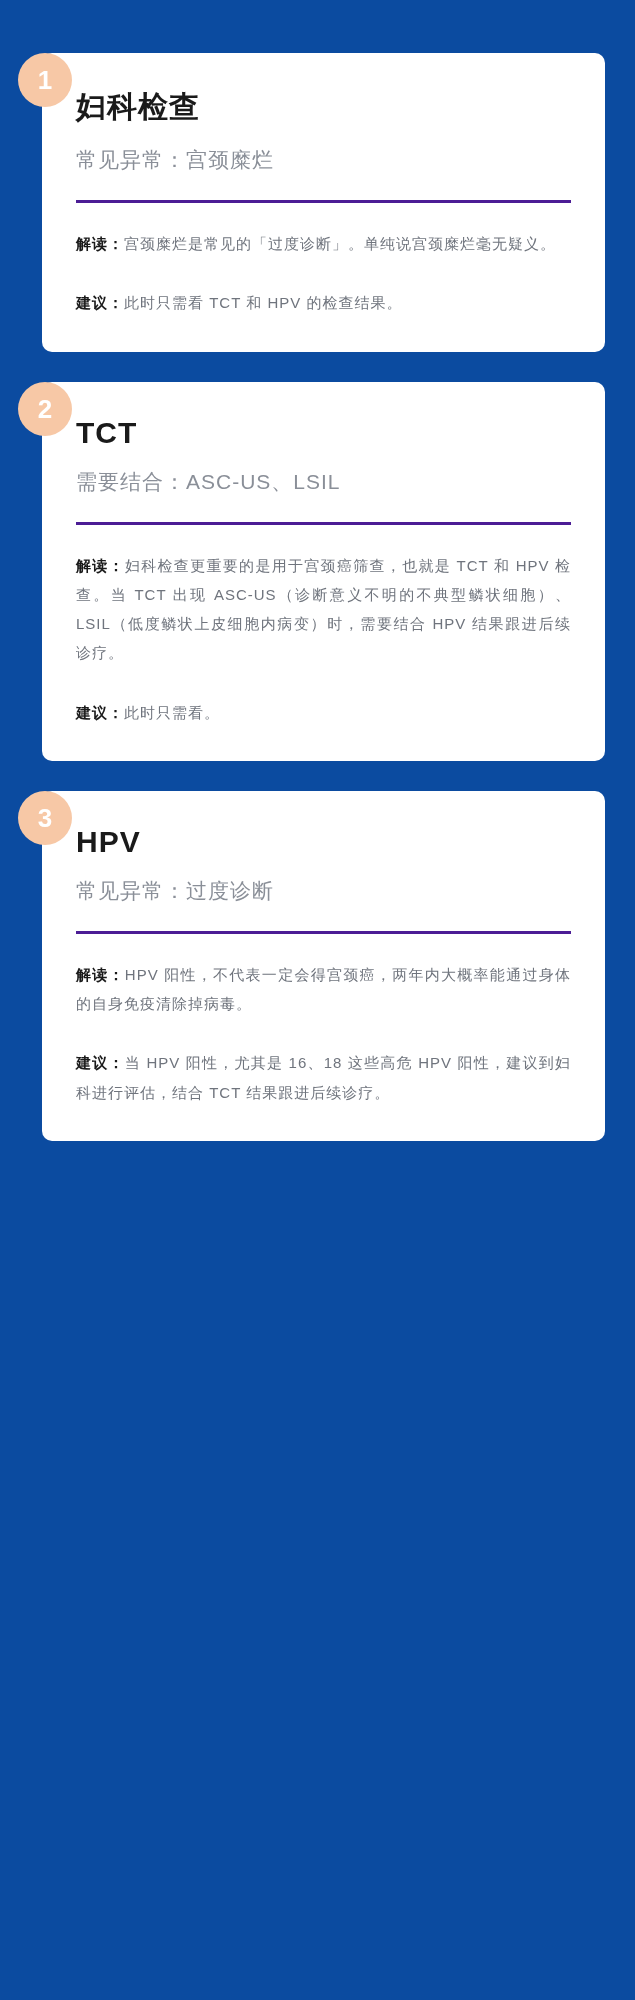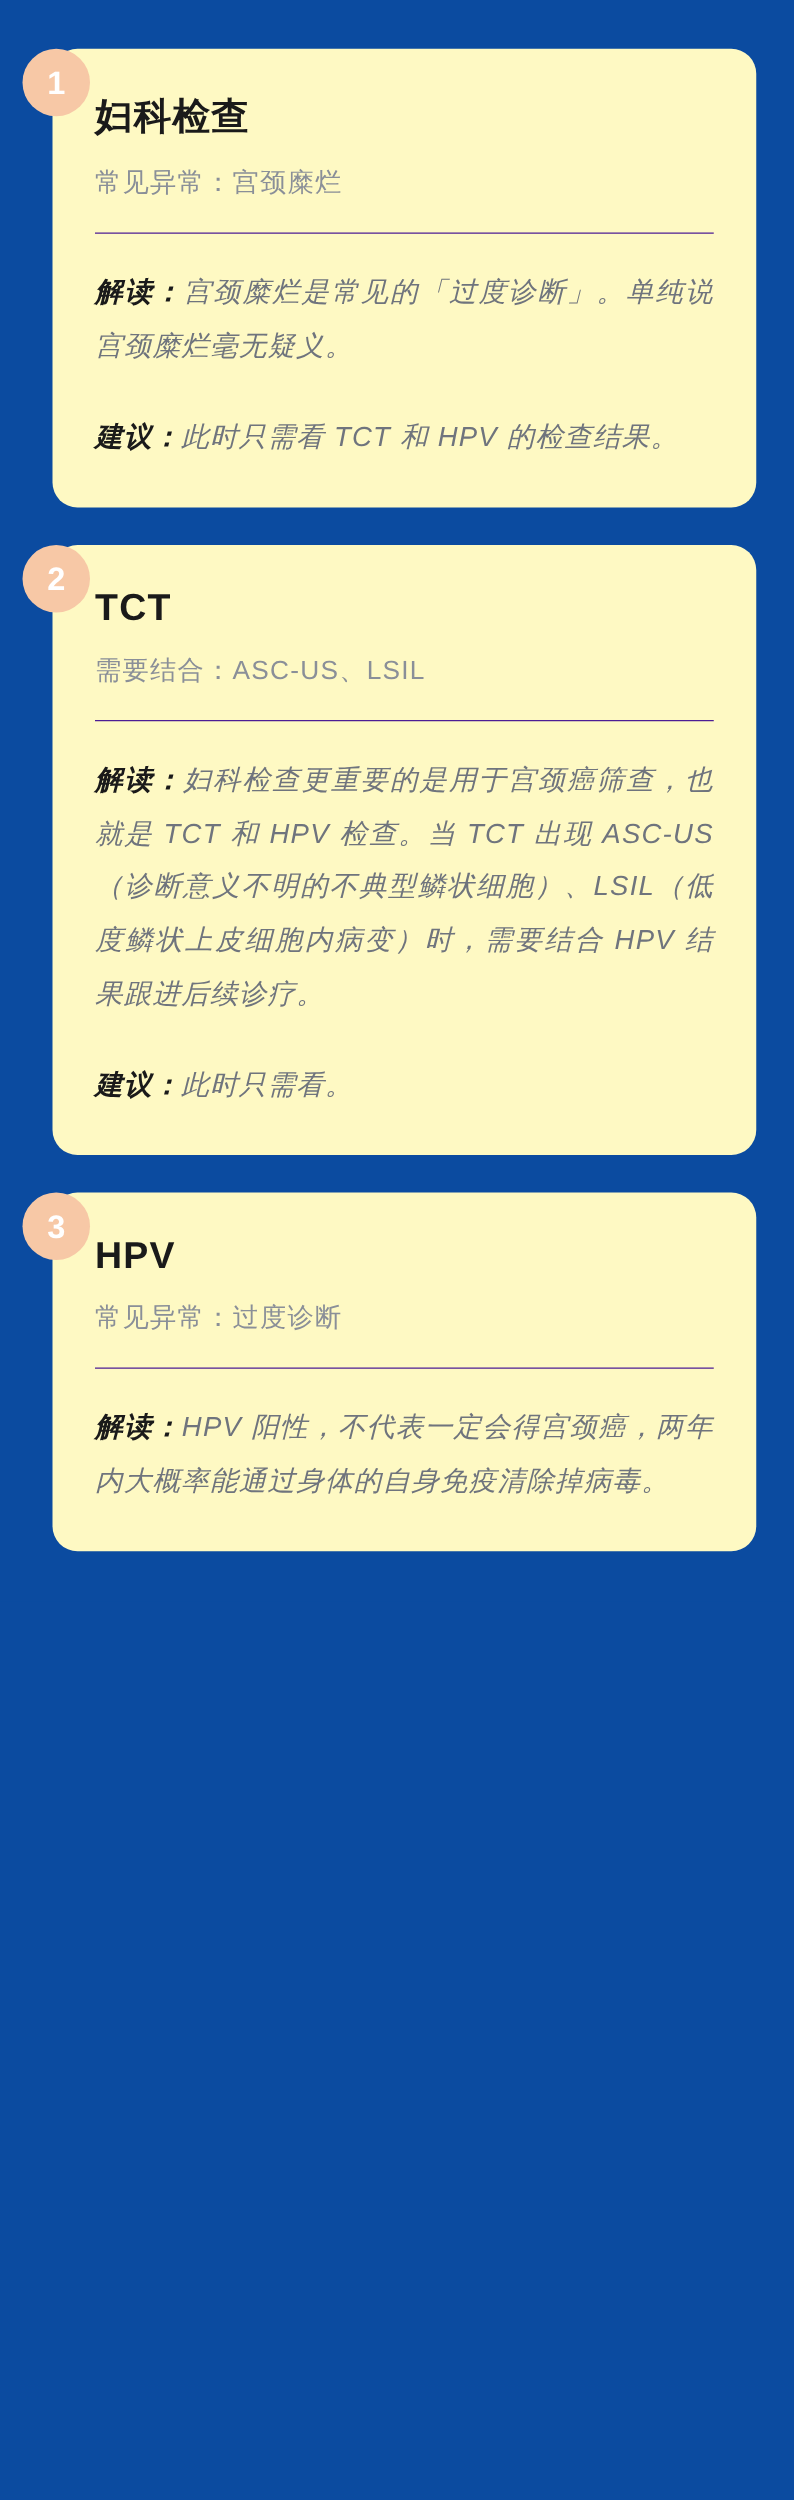--- a/index.html
+++ b/index.html
@@ -27,50 +27,49 @@
     color: #ffffff;
     font-size: 26px;
     font-weight: bold;
     display: flex;
     align-items: center;
     justify-content: center;
     z-index: 3;
     line-height: 1;
   }
   .card {
-    background: #fef9c3;
-    border-radius: 20px;
+    background: #ffffff;
+    border-radius: 10px;
     margin-left: 12px;
-    margin-top: 13px;
+    margin-top: 27px;
     padding: 34px 34px 34px 34px;
     position: relative;
     z-index: 2;
   }
   .card-title {
     font-size: 30px;
     font-weight: bold;
     color: #1a1a1a;
     letter-spacing: 1px;
     margin-bottom: 18px;
   }
   .card-sub {
     font-size: 21px;
     color: #8a8f98;
     letter-spacing: 1px;
     padding-bottom: 26px;
-    border-bottom: 1px solid #4c1d95;
+    border-bottom: 3px solid #4c1d95;
   }
   .block {
     margin-top: 26px;
-    font-size: 22px;
+    font-size: 15px;
     line-height: 1.95;
     color: #6f747d;
     letter-spacing: 1px;
     text-align: justify;
-    font-style: italic;
   }
   .block .lbl {
     color: #1a1a1a;
     font-weight: bold;
   }
   .block + .block { margin-top: 30px; }
 </style>
 </head>
 <body>
 
@@ -105,16 +104,19 @@
   </div>
 
   <div class="card-wrap">
     <div class="badge">3</div>
     <div class="card">
       <div class="card-title">HPV</div>
       <div class="card-sub">常见异常：过度诊断</div>
       <div class="block">
         <span class="lbl">解读：</span><span>HPV 阳性，不代表一定会得宫颈癌，两年内大概率能通过身体的自身免疫清除掉病毒。</span>
       </div>
+      <div class="block">
+        <span class="lbl">建议：</span><span>当 HPV 阳性，尤其是 16、18 这些高危 HPV 阳性，建议到妇科进行评估，结合 TCT 结果跟进后续诊疗。</span>
+      </div>
     </div>
   </div>
 
 </div>
 
 </body></html>

